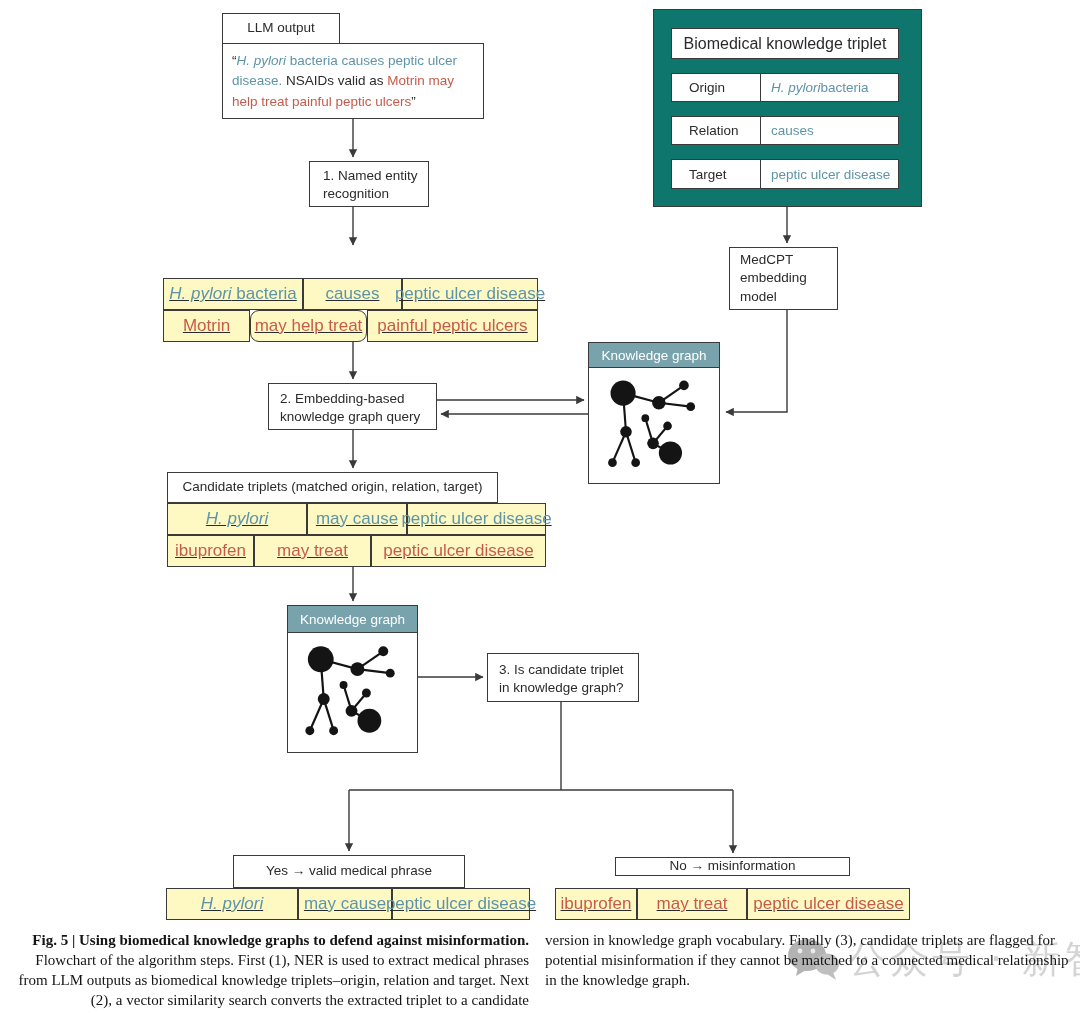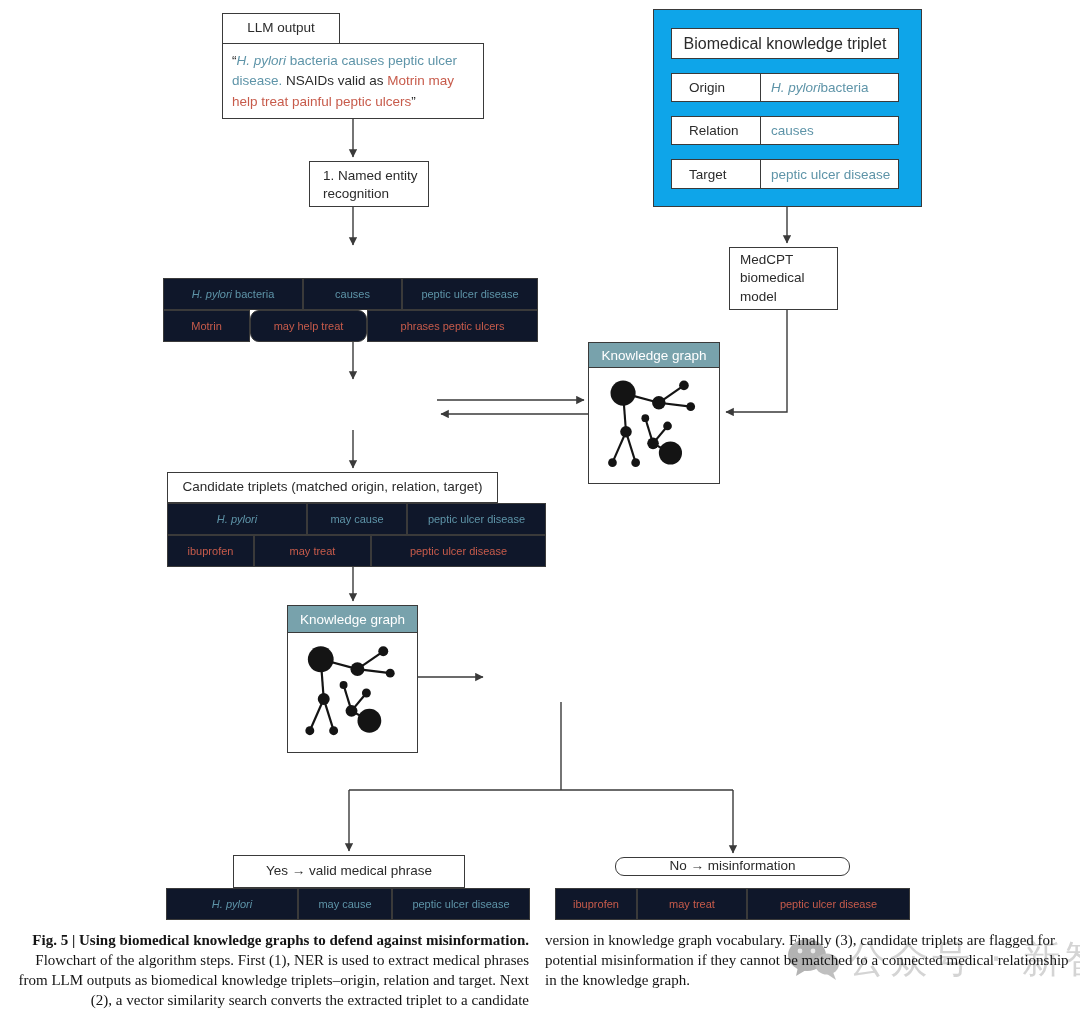--- a/index.html
+++ b/index.html
@@ -7,35 +7,35 @@
     position:relative;width:1080px;height:1013px;background:#ffffff;overflow:hidden;
     font-family:"Liberation Sans","DejaVu Sans",sans-serif;color:#2b2b2b;
   }
   svg.layer{position:absolute;left:0;top:0;z-index:1;}
   .box{
     position:absolute;background:#ffffff;border:1.3px solid #3a3a3a;box-sizing:border-box;
     font-size:13.5px;line-height:1.35;z-index:2;
   }
   .center{display:flex;align-items:center;justify-content:center;text-align:left;}
   .cell{
-    position:absolute;background:#0f172a;border:1.3px solid #3a3a3a;box-sizing:border-box;
-    display:flex;align-items:center;justify-content:center;font-size:11px;
-    white-space:nowrap;z-index:2;
+    position:absolute;background:#fef9c3;border:1.3px solid #3a3a3a;box-sizing:border-box;
+    display:flex;align-items:center;justify-content:center;font-size:17px;
+    white-space:nowrap;z-index:2;text-decoration:underline;
   }
   .kg{position:absolute;background:#ffffff;border:1.3px solid #3a3a3a;box-sizing:border-box;z-index:2;}
   .kg-header{
     background:#78a2ac;color:#ffffff;display:flex;align-items:center;justify-content:center;
     font-size:13.5px;border-bottom:1.3px solid #3a3a3a;box-sizing:border-box;
   }
   .kg-body{position:relative;width:100%;}
   .seg-dark{color:#2b2b2b;}
   .seg-teal{color:#5e94a8;}
   .seg-teal-italic{color:#5e94a8;font-style:italic;}
   .seg-red{color:#c75b4b;}
-  .panel{position:absolute;background:#0ea5e9;border:1.3px solid #3a3a3a;box-sizing:border-box;z-index:2;}
+  .panel{position:absolute;background:#0f766e;border:1.3px solid #3a3a3a;box-sizing:border-box;z-index:2;}
   .trip-row{position:absolute;border:1.3px solid #3a3a3a;box-sizing:border-box;display:flex;background:#fff;}
   .trip-label{width:88px;display:flex;align-items:center;padding-left:17px;box-sizing:border-box;font-size:13.5px;}
   .trip-value{flex:1;display:flex;align-items:center;padding-left:10px;box-sizing:border-box;
     border-left:1.3px solid #3a3a3a;font-size:13.5px;}
   .caption{
     position:absolute;z-index:4;font-family:"Liberation Serif","DejaVu Serif",serif;
     font-size:15px;line-height:20px;color:#141414;
   }
   .caption b{display:block;}
   .watermark{
@@ -93,23 +93,26 @@
   <div class="cell" style="left:402px;top:278px;width:136px;height:32px;">
     <span><span class="seg-teal">peptic ulcer disease</span></span>
   </div>
   <div class="cell" style="left:163px;top:310px;width:87px;height:32px;">
     <span><span class="seg-red">Motrin</span></span>
   </div>
   <div class="cell" style="left:250px;top:310px;width:117px;height:32px;border-radius:9px;">
     <span><span class="seg-red">may help treat</span></span>
   </div>
   <div class="cell" style="left:367px;top:310px;width:171px;height:32px;">
-    <span><span class="seg-red">phrases peptic ulcers</span></span>
-  </div>
-
+    <span><span class="seg-red">painful peptic ulcers</span></span>
+  </div>
+
+  <div class="box" style="left:268px;top:383px;width:169px;height:47px;padding:6px 6px 6px 11px;">
+    <span>2. Embedding-based knowledge graph query</span>
+  </div>
 
   <div class="kg" style="left:588px;top:342px;width:132px;height:142px;">
     <div class="kg-header" style="height:25px;">
       <span>Knowledge graph</span>
     </div>
     <div class="kg-body" style="height:114px;">
       <svg width="100%" height="100%" viewBox="0 0 130 118" preserveAspectRatio="xMidYMid meet">
         <g stroke="#141414" stroke-width="2.2">
           <line x1="33" y1="26" x2="70" y2="36"></line>
             <line x1="70" y1="36" x2="96" y2="18"></line>
@@ -132,21 +135,21 @@
             <circle cx="56" cy="52" r="4"></circle>
             <circle cx="64" cy="78" r="6"></circle>
           <circle cx="79" cy="60" r="4.5"></circle>
             <circle cx="82" cy="88" r="12"></circle>
         </g>
       </svg>
     </div>
   </div>
 
   <div class="box center" style="left:729px;top:247px;width:109px;height:63px;padding:0 10px;">
-    <span>MedCPT biomedical model</span>
+    <span>MedCPT embedding model</span>
   </div>
 
   <div class="panel" style="left:653px;top:9px;width:269px;height:198px;">
     <div class="trip-row center" style="left:17px;top:18px;width:228px;height:31px;position:absolute;">
       <span>Biomedical knowledge triplet</span>
     </div>
     <div class="trip-row" style="left:17px;top:63px;width:228px;height:29px;">
       <div class="trip-label">Origin</div>
       <div class="trip-value">
           <span class="seg-teal-italic">H. pylori</span>
@@ -216,35 +219,38 @@
           <circle cx="46" cy="98" r="4.5"></circle>
             <circle cx="56" cy="52" r="4"></circle>
             <circle cx="64" cy="78" r="6"></circle>
           <circle cx="79" cy="60" r="4.5"></circle>
             <circle cx="82" cy="88" r="12"></circle>
         </g>
       </svg>
     </div>
   </div>
 
+  <div class="box" style="left:487px;top:653px;width:152px;height:49px;padding:7px 6px 6px 11px;">
+    <span>3. Is candidate triplet in knowledge graph?</span>
+  </div>
 
   <div class="box center" style="left:233px;top:855px;width:232px;height:33px;">
     <span>Yes → valid medical phrase</span>
   </div>
   <div class="cell" style="left:166px;top:888px;width:132px;height:32px;">
     <span><span class="seg-teal-italic">H. pylori</span></span>
   </div>
   <div class="cell" style="left:298px;top:888px;width:94px;height:32px;">
     <span><span class="seg-teal">may cause</span></span>
   </div>
   <div class="cell" style="left:392px;top:888px;width:138px;height:32px;">
     <span><span class="seg-teal">peptic ulcer disease</span></span>
   </div>
 
-  <div class="box center" style="left:615px;top:857px;width:235px;height:19px;border-radius:9px;">
+  <div class="box center" style="left:615px;top:857px;width:235px;height:19px;">
     <span>No → misinformation</span>
   </div>
   <div class="cell" style="left:555px;top:888px;width:82px;height:32px;">
     <span><span class="seg-red">ibuprofen</span></span>
   </div>
   <div class="cell" style="left:637px;top:888px;width:110px;height:32px;">
     <span><span class="seg-red">may treat</span></span>
   </div>
   <div class="cell" style="left:747px;top:888px;width:163px;height:32px;">
     <span><span class="seg-red">peptic ulcer disease</span></span>

